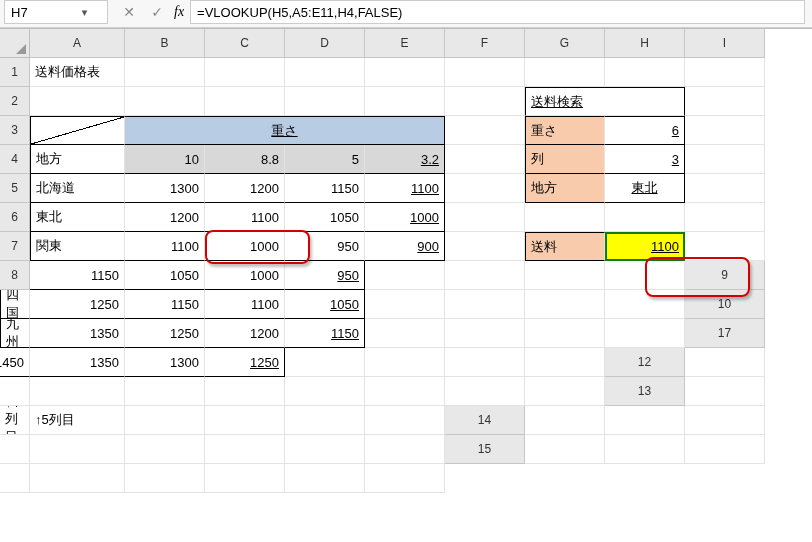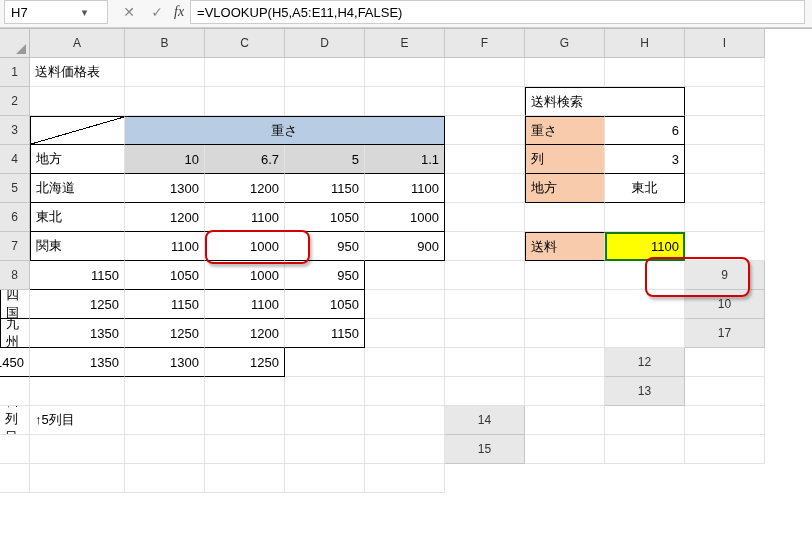--- a/index.html
+++ b/index.html
@@ -37,21 +37,21 @@
     align-items: center;
     gap: 6px;
     margin-left: 10px;
     flex: 1;
   }
   .fxbtn {
     width: 22px; height: 22px;
     display:inline-flex; align-items:center; justify-content:center;
     color:#888; font-size:14px;
   }
-  .fxlabel { font-style: italic; font-family: "Times New Roman", serif; font-size: 14px; color:#404040; }
+  .fxlabel { font-style: italic; font-family: "Times New Roman", serif; font-size: 14px; color:#000000; }
   .formula {
     flex: 1;
     height: 24px;
     border:1px solid #ccc;
     background:#fff;
     display:flex; align-items:center;
     padding-left:6px;
     font-size:13px;
     margin-right:7px;
   }
@@ -86,21 +86,21 @@
     display:flex;align-items:center;
     padding:0 5px;
     font-size:13px;
     background:#fff;
     overflow:hidden;
   }
   .cell.num { justify-content:flex-end; }
   .cell.txt { justify-content:flex-start; }
   .cell.ctr { justify-content:center; }
   .border-l { border-left:1px solid #000; }
-  .border-r { border-right:1px solid #000; }
+  .border-r { border-right:1px solid #000;text-decoration:underline; }
   .border-t { border-top:1px solid #000; }
   .border-b { border-bottom:1px solid #000; }
   .fill-blue { background:#b8cce4; }
   .fill-gray { background:#d8d8d8; }
   .fill-salmon { background:#f8cbad; }
   .fill-yellow { background:#ffff00; }
   .active-outline { outline:2px solid #107c10; outline-offset:-2px; z-index:5; }
   .red-callout {
     position:absolute;
     border:2px solid #d40000;
@@ -175,23 +175,23 @@
   <div class="cell diag border-l border-t border-b"></div>
   <div class="cell ctr fill-blue border-t border-r border-b" style="grid-column: span 4;">重さ</div>
   <div class="cell"></div>
   <div class="cell txt fill-salmon border-l border-t border-b">重さ</div>
   <div class="cell num border-t border-r border-b">6</div>
   <div class="cell"></div>
 
   <div class="rowhdr">4</div>
   <div class="cell txt border-l border-b">地方</div>
   <div class="cell num fill-gray border-b">10</div>
-  <div class="cell num fill-gray border-b">6.7</div>
+  <div class="cell num fill-gray border-b">8.8</div>
   <div class="cell num fill-gray border-b">5</div>
-  <div class="cell num fill-gray border-r border-b">1.1</div>
+  <div class="cell num fill-gray border-r border-b">3.2</div>
   <div class="cell"></div>
   <div class="cell txt fill-salmon border-l border-b">列</div>
   <div class="cell num border-r border-b">3</div>
   <div class="cell"></div>
 
   <div class="rowhdr">5</div>
   <div class="cell txt border-l border-b">北海道</div>
   <div class="cell num border-b">1300</div>
   <div class="cell num border-b">1200</div>
   <div class="cell num border-b">1150</div>

